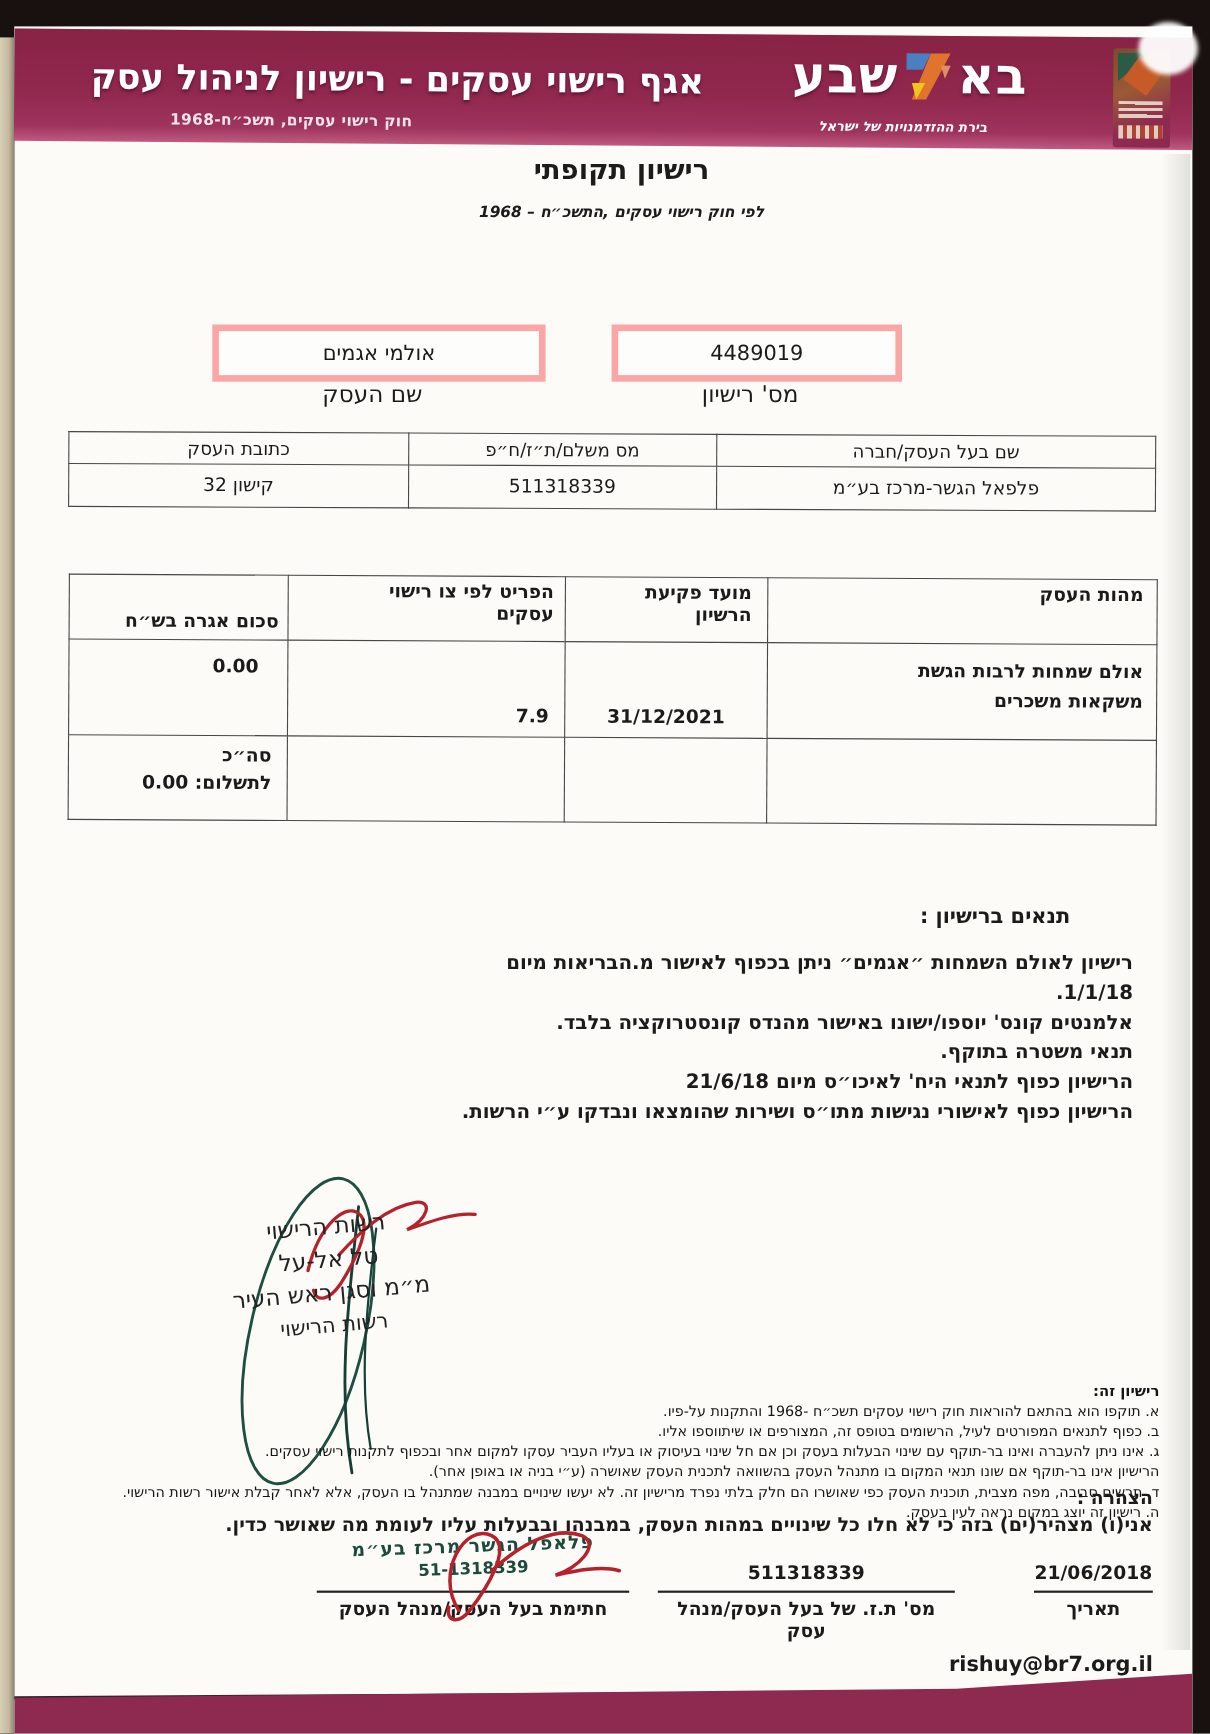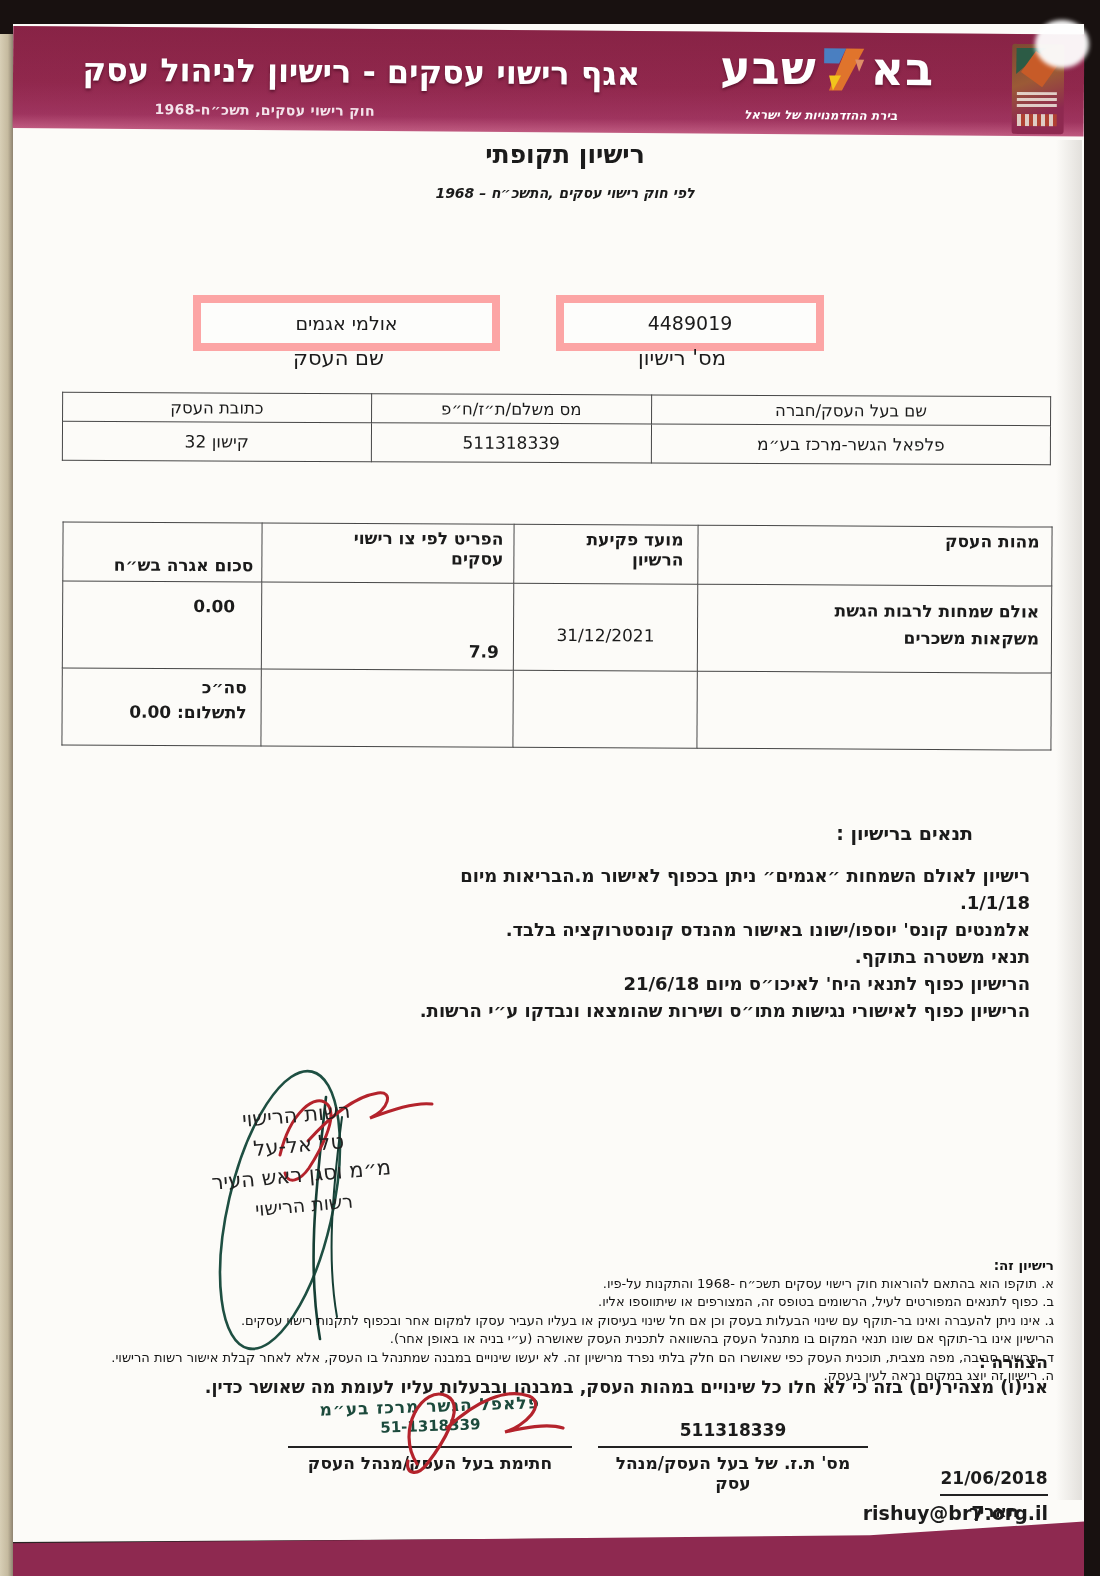--- a/index.html
+++ b/index.html
@@ -42,21 +42,21 @@
     background:repeating-linear-gradient(90deg,#e8ded2 0 4px,#b3432f 4px 8px);opacity:.9;}
   .glare{position:absolute;left:1035px;top:20px;width:54px;height:48px;background:#fff;
     border-radius:50%;filter:blur(2px);opacity:.95;}
 
   
   .doc-title{position:absolute;left:250px;top:140px;width:630px;text-align:center;direction:rtl;}
   .doc-title-main{font-size:25px;font-weight:bold;}
   .doc-title-sub{font-size:14px;font-weight:bold;margin-top:16px;font-style:italic;}
 
   
-  .vbox{position:absolute;height:40px;border:8px solid #fca5a5;background:#fdfdfb;
+  .vbox{position:absolute;height:40px;border:6px solid #fca5a5;background:#fdfdfb;
     display:flex;align-items:center;justify-content:center;font-size:19px;}
   .box-license{left:556px;top:295px;width:252px;}
   .box-name{left:193px;top:295px;width:291px;}
   .vbox-label{position:absolute;text-align:center;font-size:21px;direction:rtl;}
   .label-license{left:556px;top:346px;width:252px;}
   .label-name{left:193px;top:346px;width:291px;}
 
   
   table{border-collapse:collapse;table-layout:fixed;direction:rtl;}
   td{border:1.5px solid #474747;overflow:hidden;}
@@ -65,21 +65,21 @@
   .tbl1 .hrow td{height:26px;}
   .tbl1 .vrow td{height:36px;font-size:17px;}
   .tbl2{position:absolute;left:62px;top:524px;width:989px;transform:rotate(.3deg);}
   .tbl2 td{font-size:17px;vertical-align:top;}
   .tbl2 .hrow td{height:52px;font-weight:bold;}
   .h-nature{text-align:right;padding:4px 12px 0 8px;}
   .h-expiry{text-align:right;padding:4px 14px 0 30px;border-radius:28px;}
   .h-item{text-align:right;padding:4px 10px 0 72px;}
   .h-fee{vertical-align:bottom !important;text-align:right;padding:0 8px 6px 4px;}
   .d-nature{font-weight:bold;font-size:17.5px;text-align:right;padding:12px 12px 0 70px;line-height:27px;height:74px;}
-  .d-expiry{font-weight:normal;vertical-align:bottom !important;text-align:center;padding-bottom:25px;}
+  .d-expiry{font-weight:bold;vertical-align:bottom !important;text-align:center;padding-bottom:8px;}
   .d-item{font-weight:bold;vertical-align:bottom !important;text-align:right;padding:0 14px 8px 0;}
   .d-fee{font-weight:bold;vertical-align:top;text-align:right;padding:14px 26px 0 0;}
   .t-total{font-weight:bold;text-align:right;padding:6px 14px 0 0;line-height:25px;height:70px;}
 
   
   .cond-label{position:absolute;right:127px;top:822px;direction:rtl;font-size:19px;font-weight:bold;}
   .cond-lines{position:absolute;right:70px;top:862px;width:645px;direction:rtl;text-align:right;
     font-size:18px;font-weight:bold;line-height:27px;}
 
   
@@ -94,21 +94,21 @@
     font-size:13px;line-height:18.5px;color:#141414;}
   .fine .fp-title{font-weight:bold;font-size:13.5px;margin-top:44px;}
 
   
   .decl-title{position:absolute;right:52px;top:1352px;direction:rtl;font-size:17px;font-weight:bold;}
   .decl-text{position:absolute;right:52px;top:1377px;width:940px;direction:rtl;text-align:right;
     font-size:17.5px;font-weight:bold;}
 
   
   .sig-group{position:absolute;text-align:center;direction:rtl;}
-  .sig-date{left:940px;top:1420px;width:108px;margin-top:48px;}
+  .sig-date{left:940px;top:1420px;width:108px;}
   .sig-id{left:598px;top:1420px;width:270px;}
   .sig-stamp{left:288px;top:1412px;width:284px;}
   .sig-value{font-size:17px;font-weight:bold;height:26px;border-bottom:2px solid #222;}
   .sig-space{height:34px;border-bottom:2px solid #222;position:relative;}
   .sig-label{padding-top:5px;font-size:17px;font-weight:bold;}
   .stamp{position:absolute;left:0;right:0;top:-16px;transform:rotate(-2deg);color:#1c4a3c;}
   .stamp-l1{font-size:17px;font-weight:bold;letter-spacing:1px;white-space:nowrap;}
   .stamp-l2{font-size:15px;font-weight:bold;margin-top:1px;}
 
   

